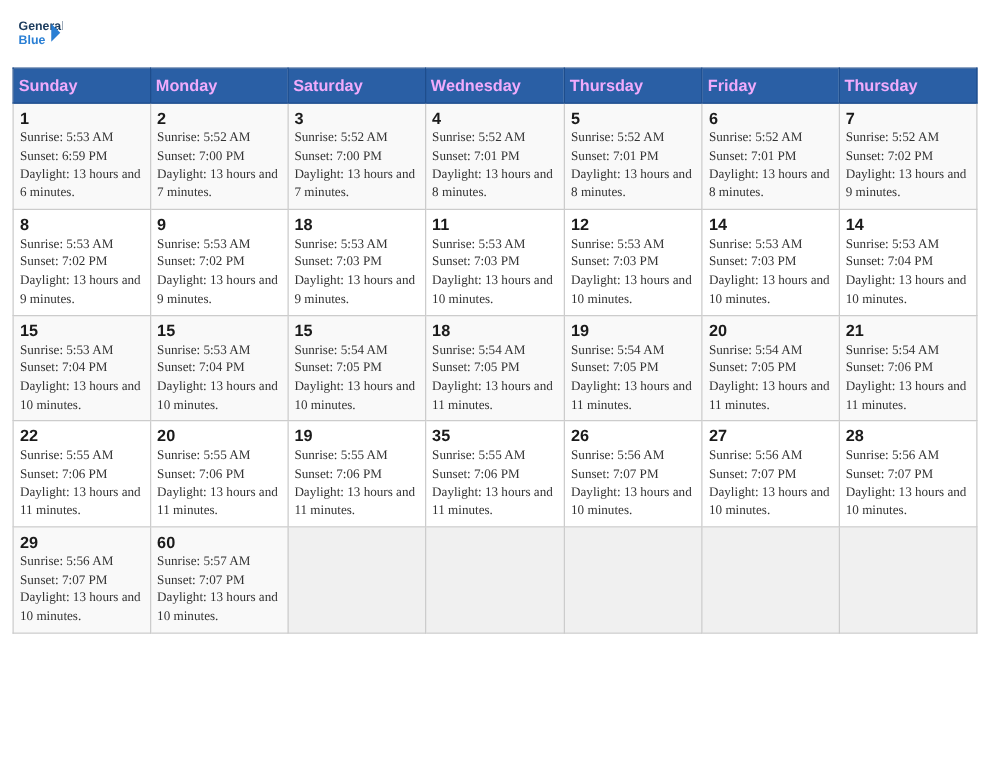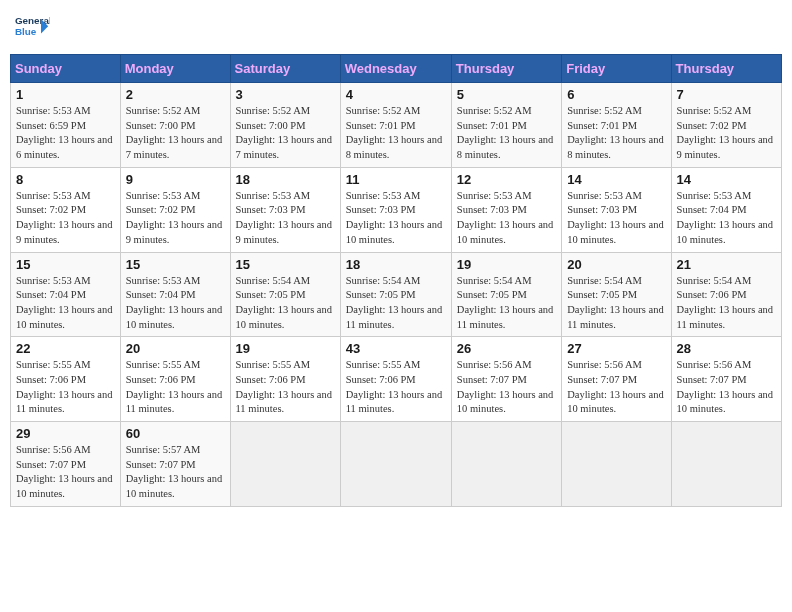--- a/index.html
+++ b/index.html
@@ -216,21 +216,21 @@
         </td>
         <td class="has-data">
           <span class="day-number">20</span>
           <div class="day-info">Sunrise: 5:55 AM<br>Sunset: 7:06 PM<br>Daylight: 13 hours and 11 minutes.</div>
         </td>
         <td class="has-data">
           <span class="day-number">19</span>
           <div class="day-info">Sunrise: 5:55 AM<br>Sunset: 7:06 PM<br>Daylight: 13 hours and 11 minutes.</div>
         </td>
         <td class="has-data">
-          <span class="day-number">43</span>
+          <span class="day-number">35</span>
           <div class="day-info">Sunrise: 5:55 AM<br>Sunset: 7:06 PM<br>Daylight: 13 hours and 11 minutes.</div>
         </td>
         <td class="has-data">
           <span class="day-number">26</span>
           <div class="day-info">Sunrise: 5:56 AM<br>Sunset: 7:07 PM<br>Daylight: 13 hours and 10 minutes.</div>
         </td>
         <td class="has-data">
           <span class="day-number">27</span>
           <div class="day-info">Sunrise: 5:56 AM<br>Sunset: 7:07 PM<br>Daylight: 13 hours and 10 minutes.</div>
         </td>

